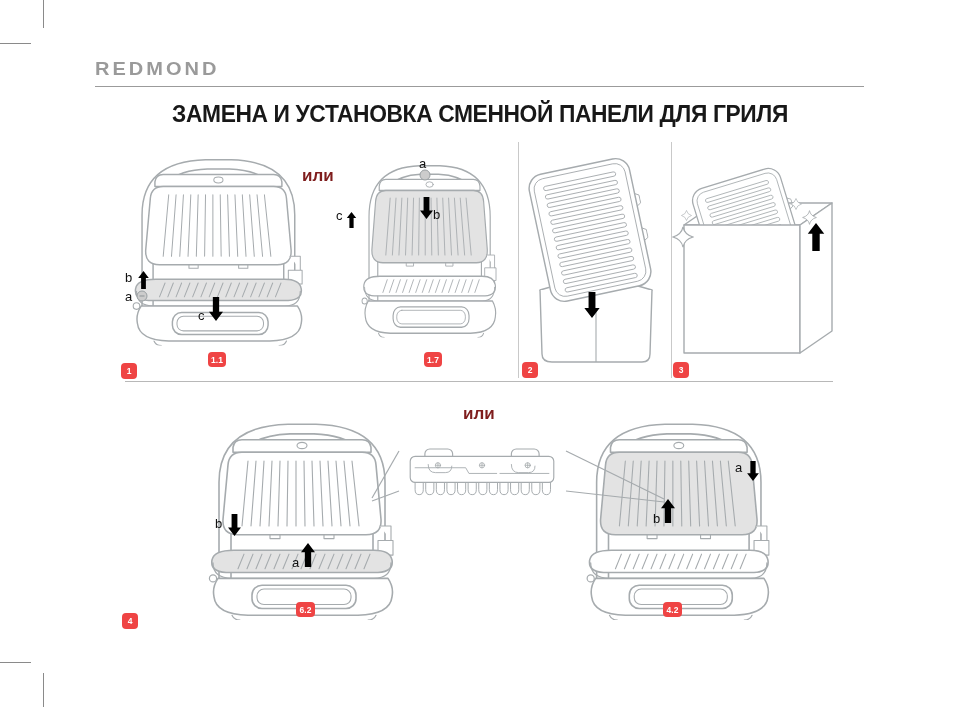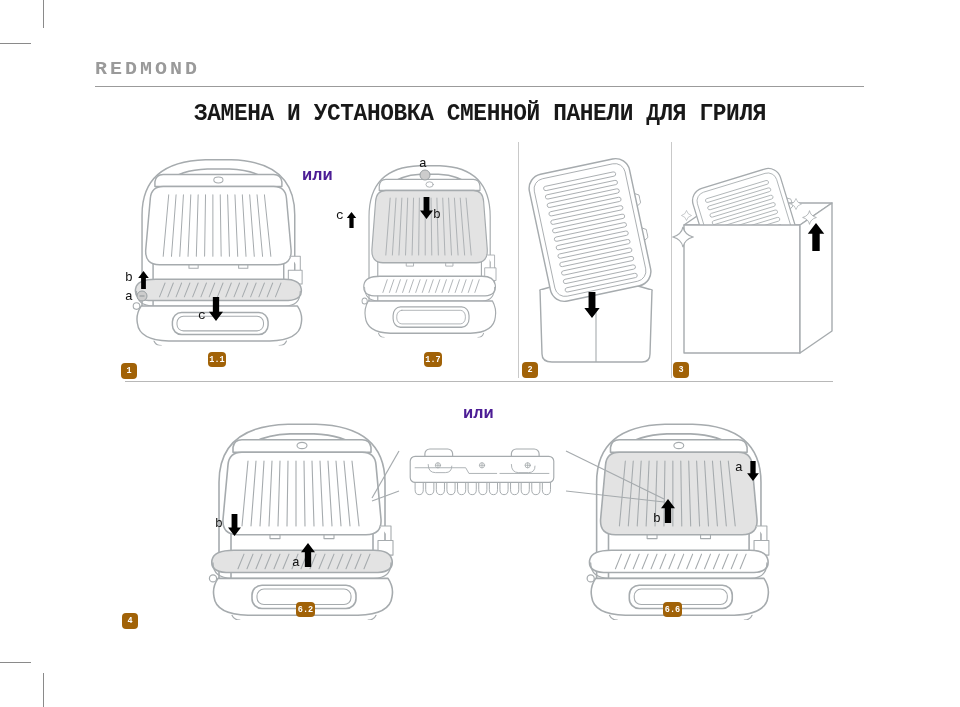--- a/index.html
+++ b/index.html
@@ -1,44 +1,44 @@
 <!DOCTYPE html>
 <html><head>
 <meta charset="utf-8">
 <style>
   html,body{margin:0;padding:0;background:#ffffff;}
   .page{
     position:relative;width:908px;height:707px;background:#ffffff;overflow:hidden;
-    font-family:Liberation Mono, monospace;color:#1f1f1f;
+    font-family:Liberation Sans, sans-serif;color:#1f1f1f;
   }
   .mark{position:absolute;background:#8a8a8a;}
   .brand{
     position:absolute;left:95px;top:58px;
     font-size:20px;font-weight:800;letter-spacing:3px;color:#9a9a9a;
     transform:scaleY(0.92);transform-origin:left top;
   }
   .head-rule{position:absolute;left:95px;top:86px;width:769px;height:1px;background:#9b9b9b;}
   .title{
     position:absolute;left:0;top:100px;width:960px;text-align:center;
     font-size:24px;font-weight:700;letter-spacing:-0.4px;color:#181818;
     transform:scaleX(0.95);transform-origin:center top;
   }
   .row-svg{position:absolute;left:0;}
   .divider-v{position:absolute;width:1px;background:#c9c9c9;}
   .divider-h{position:absolute;height:1px;background:#b8b8b8;}
   .badge{
-    position:absolute;background:#a16207;color:#ffffff;border-radius:4px;
+    position:absolute;background:#ef4444;color:#ffffff;border-radius:4px;
     display:flex;align-items:center;justify-content:center;
     font-size:8.5px;font-weight:700;
   }
   .lbl{
     position:absolute;font-size:13px;color:#111111;line-height:1;
   }
   .or-lbl{
-    position:absolute;font-size:17px;font-weight:700;color:#4c1d95;line-height:1;
+    position:absolute;font-size:17px;font-weight:700;color:#7f1d1d;line-height:1;
   }
   .defs{position:absolute;width:0;height:0;overflow:hidden;}
 </style>
 </head>
 <body>
 
 <div class="page">
 
   <div class="mark" style="left:43px;top:0;width:1px;height:28px"></div>
   <div class="mark" style="left:0;top:43px;width:31px;height:1px"></div>
@@ -205,15 +205,15 @@
   </svg>
 
   <span class="or-lbl" style="left:463px;top:405px">или</span>
   <span class="lbl" style="left:215px;top:517px">b</span>
   <span class="lbl" style="left:292px;top:556px">a</span>
   <span class="lbl" style="left:653px;top:512px">b</span>
   <span class="lbl" style="left:735px;top:461px">a</span>
 
   <div class="badge" style="left:122px;top:613px;width:16px;height:16px">4</div>
   <div class="badge" style="left:296px;top:602px;width:19px;height:15px">6.2</div>
-  <div class="badge" style="left:663px;top:602px;width:19px;height:15px">6.6</div>
+  <div class="badge" style="left:663px;top:602px;width:19px;height:15px">4.2</div>
 
 </div>
 
 </body></html>

